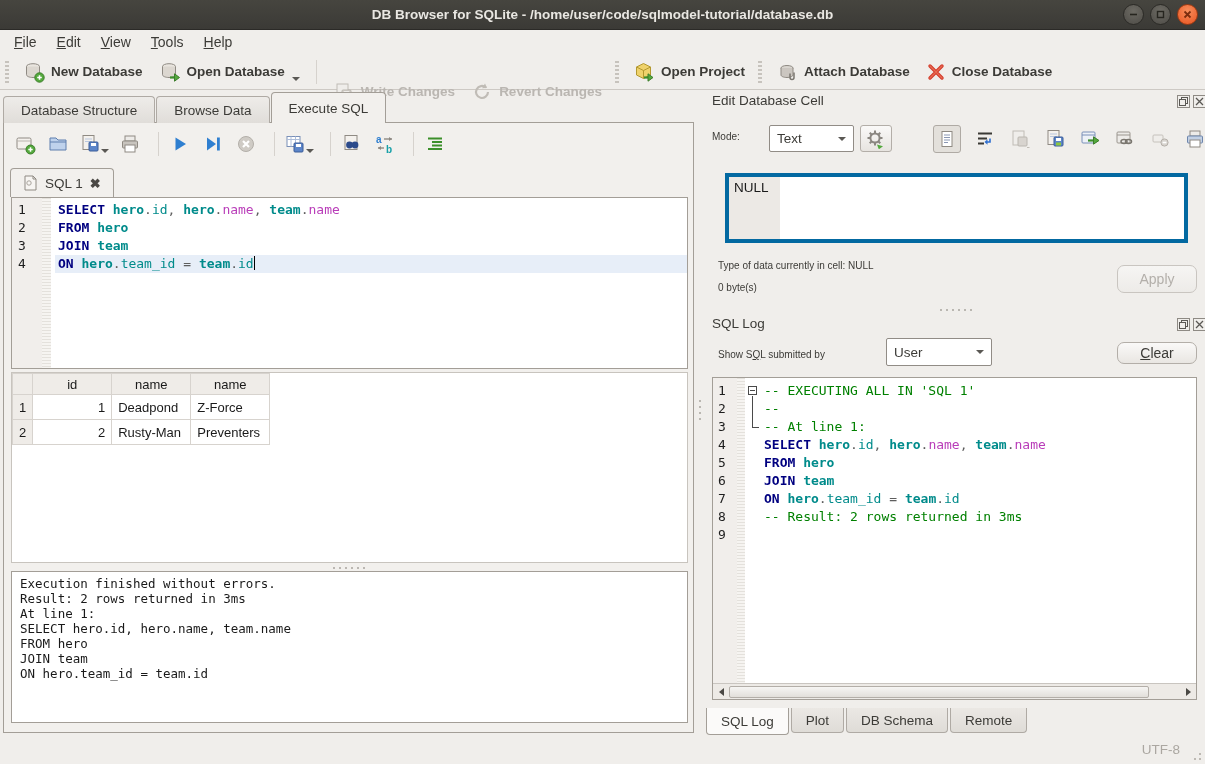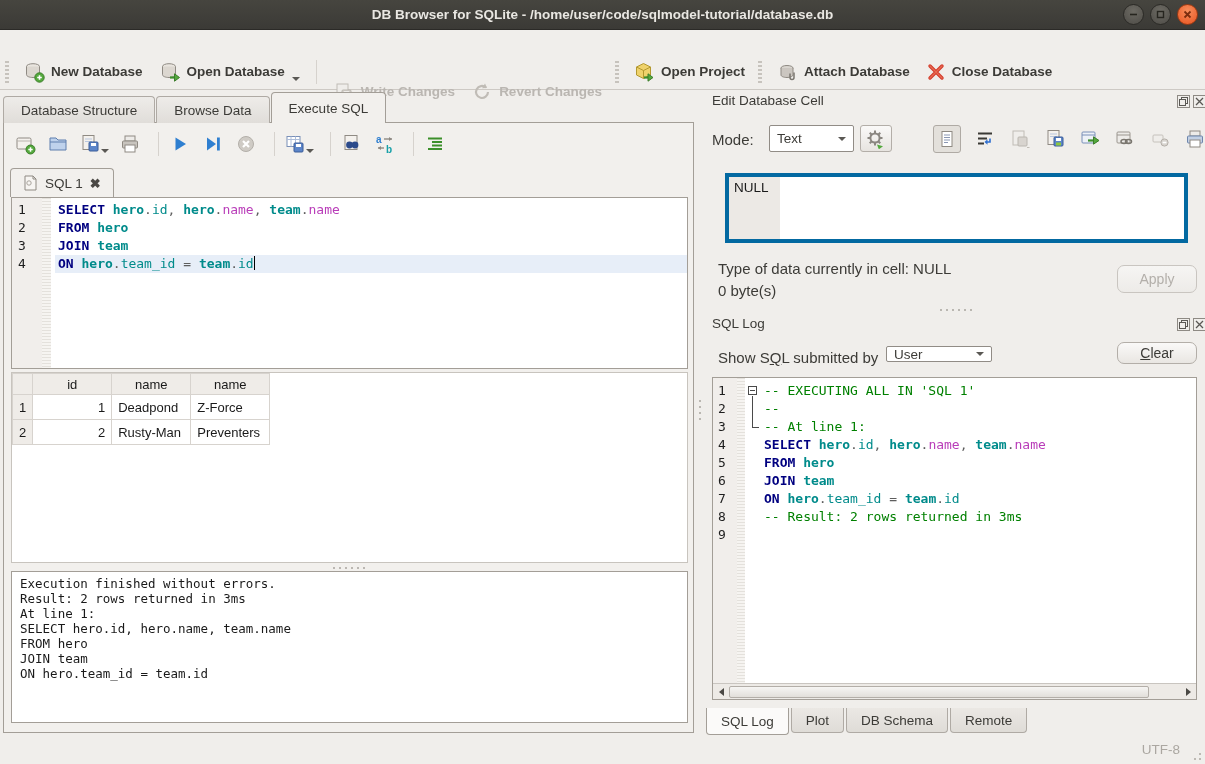--- a/index.html
+++ b/index.html
@@ -105,21 +105,21 @@
   
   .message { position:absolute; left:7px; top:448px; width:677px; height:152px;
              background:#FFF; border:1px solid #A39E97; padding:4px 8px; }
   .message pre { font-family:"DejaVu Sans Mono", monospace; font-size:12.5px; line-height:15px; color:#1A1A1A; }
 
   
   .dock-title { position:absolute; font-size:13.5px; color:#3C3B37; }
   .dock-btns { position:absolute; display:flex; gap:3px; }
   .dock-btn { width:13px; height:13px; border:1px solid #8E8A84; background:#F0EEEB;
               display:flex; align-items:center; justify-content:center; }
-  .label { position:absolute; font-size:15px; color:#3C3B37; }
+  .label { position:absolute; font-size:10px; color:#3C3B37; }
   .combo { position:absolute; background:#FFF; border:1px solid #918C86; border-radius:2px;
            display:flex; align-items:center; justify-content:space-between; padding:0 7px; font-size:13.5px; }
   .btn { position:absolute; display:flex; align-items:center; justify-content:center;
          background:linear-gradient(#FAF9F8,#E9E6E2); border:1px solid #B3AEA8; border-radius:7px;
          font-size:13.5px; color:#3C3B37; }
   .btn.disabled { color:#B3AFAA; background:linear-gradient(#F6F5F3,#EDEBE8); border-color:#C9C5C0; }
   .icon-btn { position:absolute; display:flex; align-items:center; justify-content:center;
               background:linear-gradient(#FAF9F8,#E7E4E0); border:1px solid #B3AEA8; border-radius:3px; }
   .cellbar { position:absolute; display:flex; align-items:center; gap:13px; }
   .cicon { width:22px; height:22px; display:flex; align-items:center; justify-content:center; }
@@ -177,20 +177,27 @@
           </svg>
       </div>
       <div class="win-btn close">
         <svg width="11" height="11">
             <path d="M2.5 2.5l6 6M8.5 2.5l-6 6" stroke="#7C2D0E" stroke-width="1.8"></path>
           </svg>
       </div>
     </div>
   </div>
 
+  <div class="menubar">
+    <span class="menu-item"><span class="mn">F</span><span>ile</span></span>
+    <span class="menu-item"><span class="mn">E</span><span>dit</span></span>
+    <span class="menu-item"><span class="mn">V</span><span>iew</span></span>
+    <span class="menu-item"><span class="mn">T</span><span>ools</span></span>
+    <span class="menu-item"><span class="mn">H</span><span>elp</span></span>
+  </div>
 
   <div class="toolbar">
     <div class="tb-grip"></div>
     <div class="tb-btn">
       <svg width="22" height="22" viewBox="0 0 22 22">
         <ellipse cx="10" cy="5.5" rx="6.5" ry="2.8" fill="#E9E5DF" stroke="#8F8A83"></ellipse>
         <path d="M3.5 5.5v8.2c0 1.6 2.9 2.8 6.5 2.8s6.5-1.2 6.5-2.8V5.5" fill="#DCD7D0" stroke="#8F8A83"></path>
         <circle cx="16.5" cy="16.5" r="4.7" fill="#54A93D" stroke="#3C7E2B"></circle>
         <path d="M16.5 14.2v4.6M14.2 16.5h4.6" stroke="#FFF" stroke-width="1.6"></path>
       </svg>
@@ -548,21 +555,21 @@
     <div class="dock-btn">
       <svg width="9" height="9" viewBox="0 0 9 9">
         <path d="M1 1l7 7M8 1L1 8" stroke="#5A5854" stroke-width="1.3"></path>
       </svg>
     </div>
   </div>
 
   <div class="label" style="left:718px; top:349px;">
     <span>Show S</span><span class="mn">Q</span><span>L submitted by</span>
   </div>
-  <div class="combo" style="left:886px; top:346px; width:106px; height:16px;">
+  <div class="combo" style="left:886px; top:338px; width:106px; height:28px;">
     <span>User</span>
     <span class="caret"></span>
   </div>
   <div class="btn" style="left:1117px; top:342px; width:80px; height:22px; font-size:14px;">
     <span><span class="mn">C</span><span>lear</span></span>
   </div>
 
   <div class="codebox log-box">
     <div class="code-lines" id="log-lines">
         <div class="crow"><span class="ln">1</span><span class="gap"></span><span class="lfold minus"><span class="fbox"></span></span><span class="code"><span class="tk-cm">-- EXECUTING ALL IN 'SQL 1'</span></span></div>

